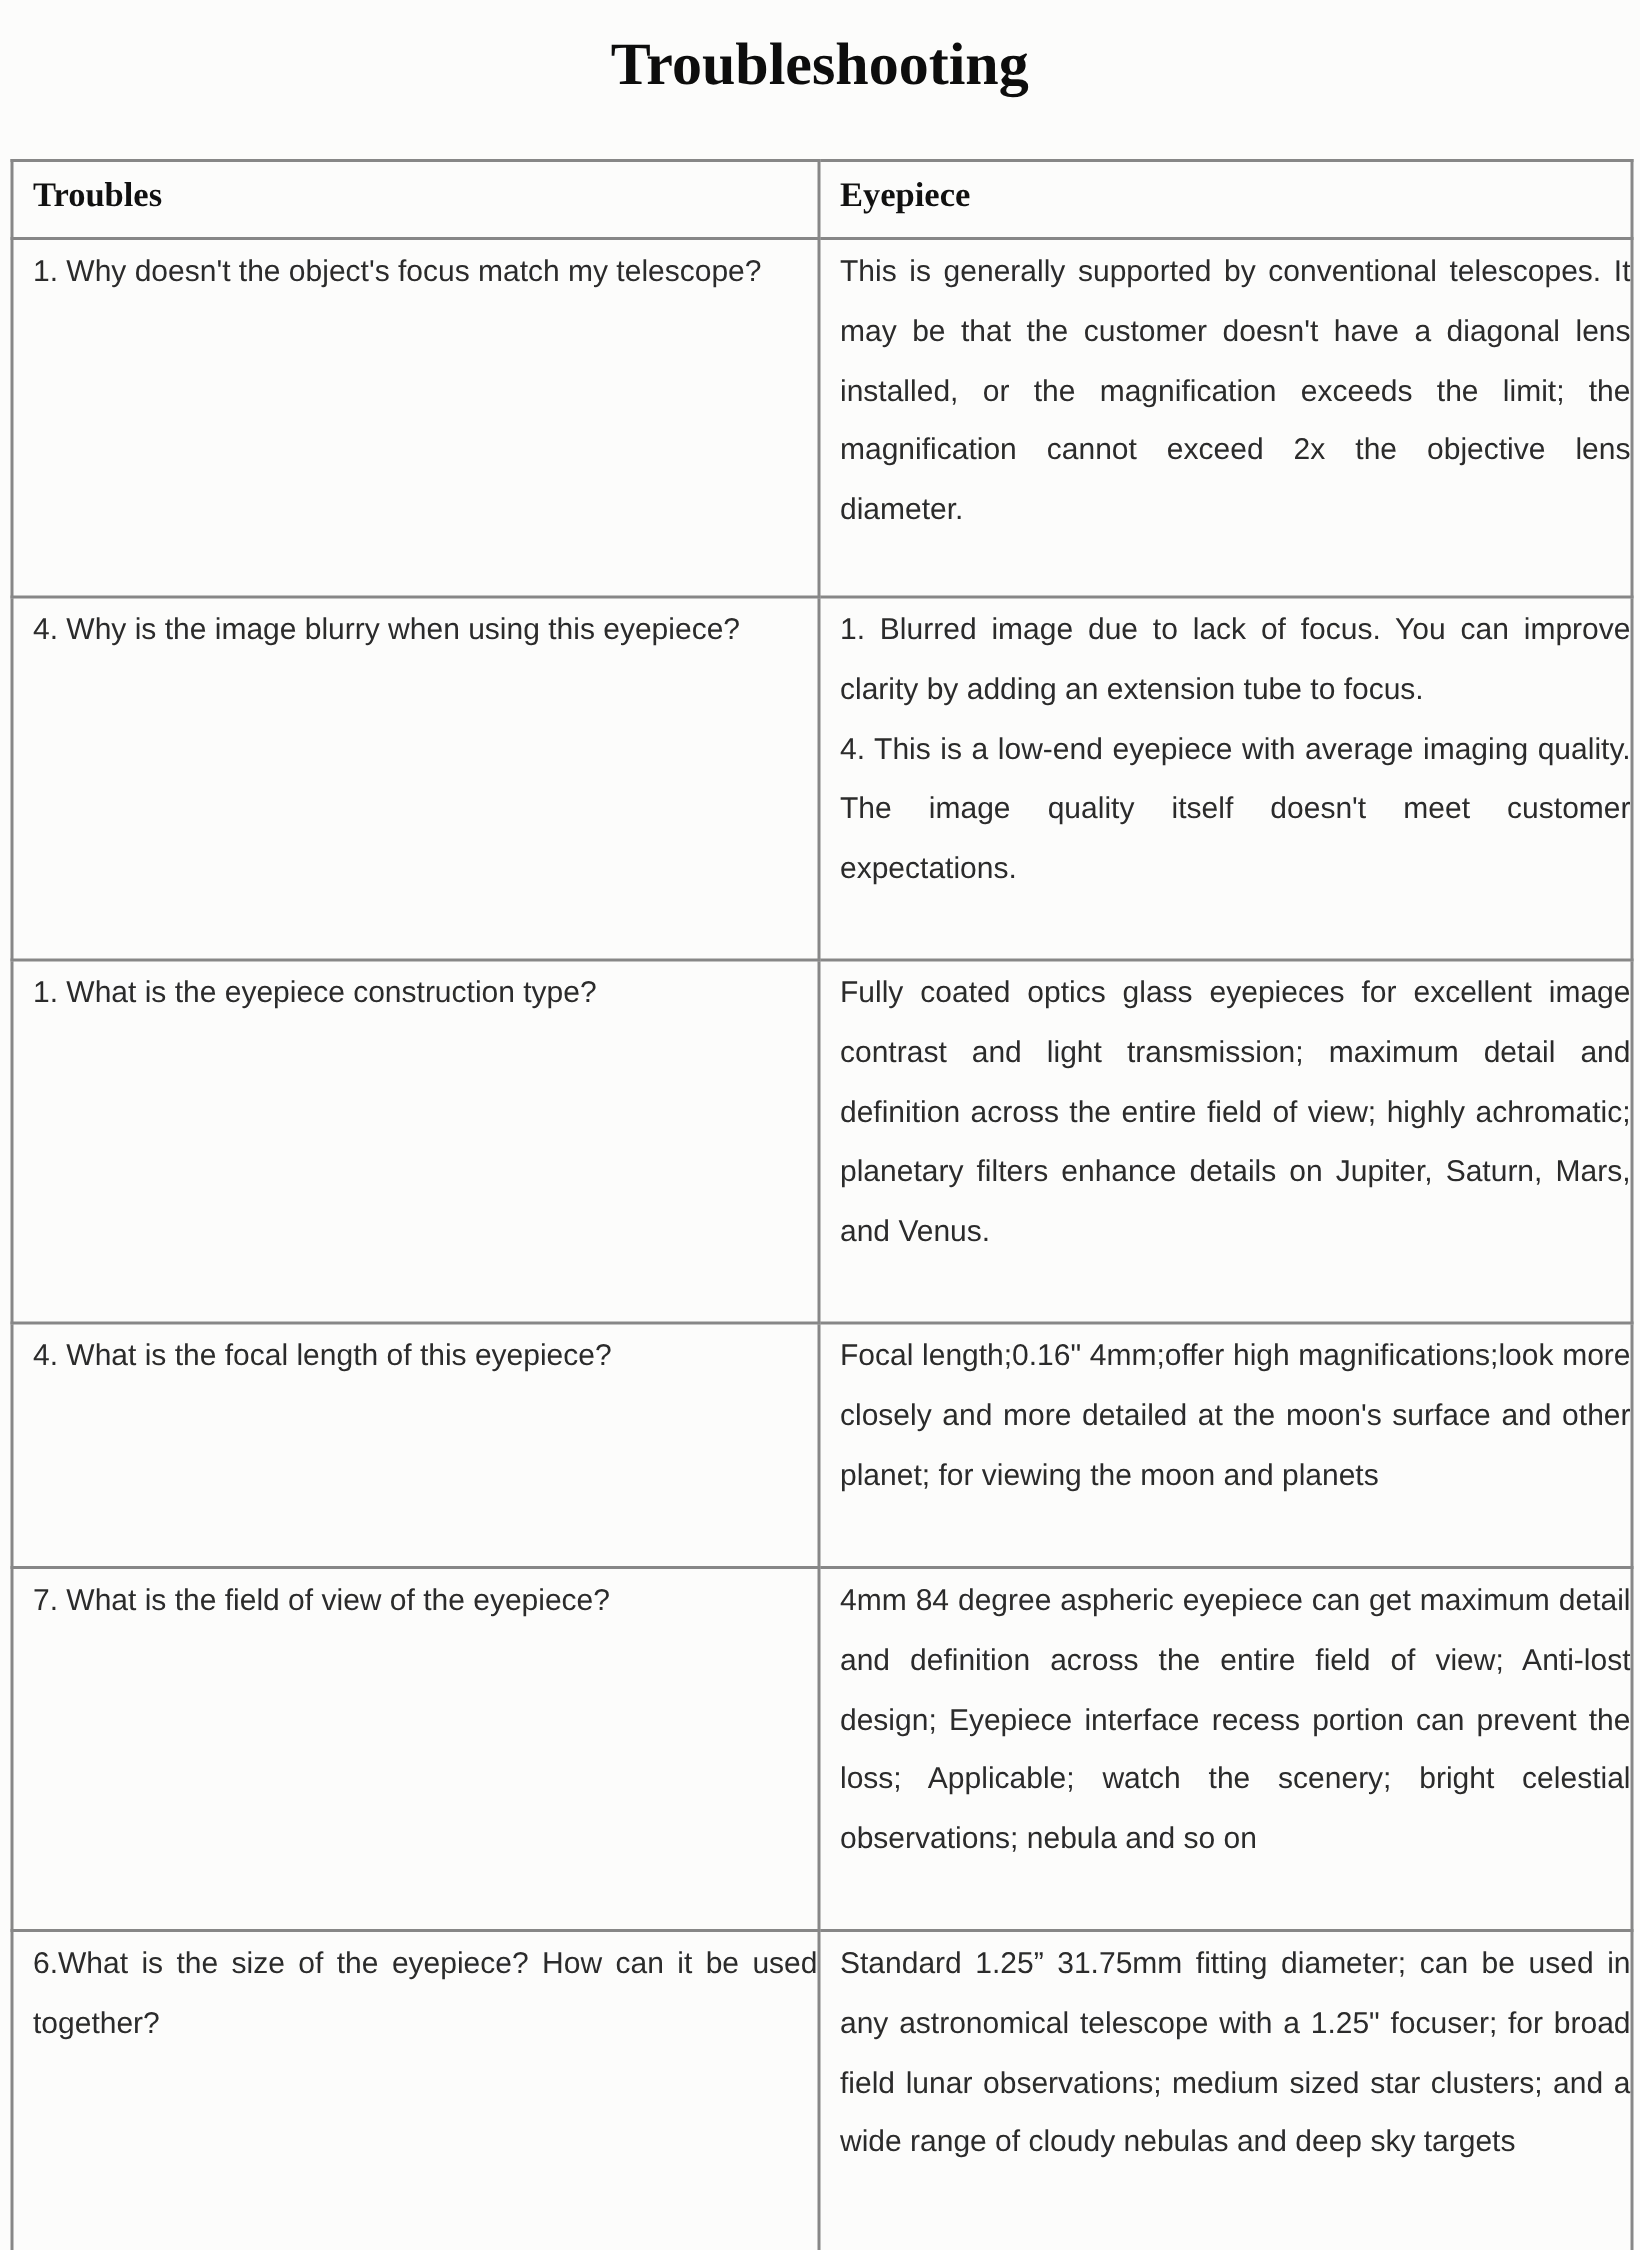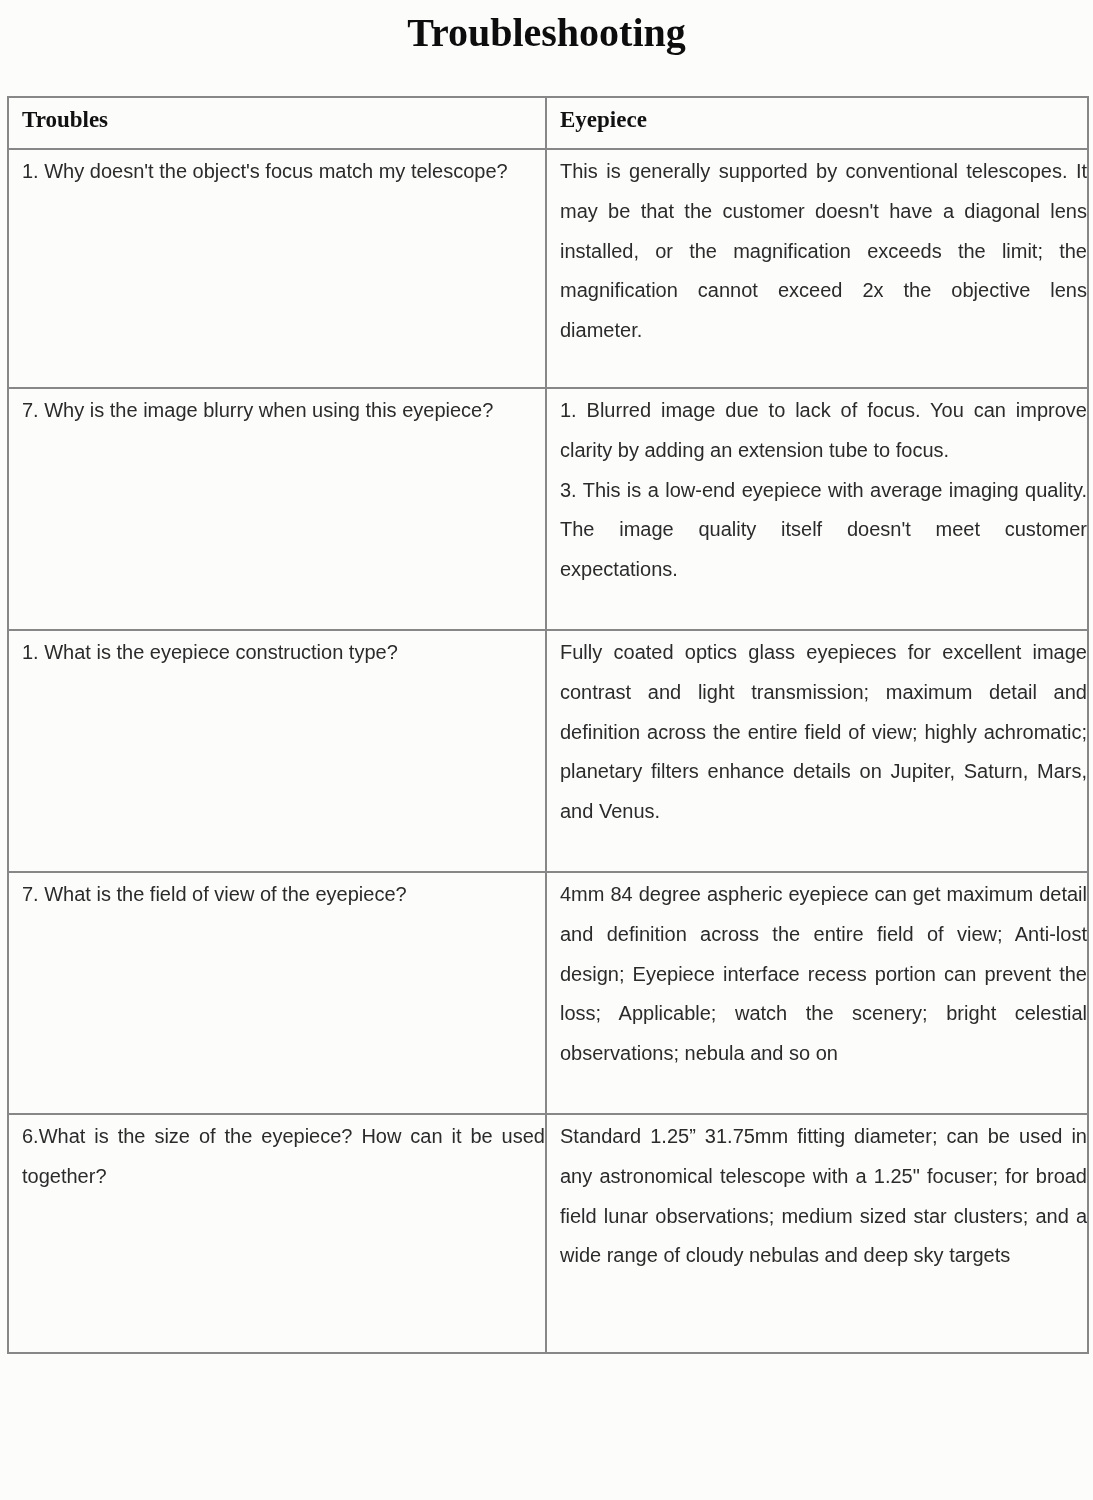--- a/index.html
+++ b/index.html
@@ -8,21 +8,21 @@
     background: #fcfcfb;
   }
   body {
     width: 1093px;
     height: 1500px;
     overflow: hidden;
     font-family: "Liberation Sans", sans-serif;
     color: #2b2b2b;
   }
   .doc-title {
-    margin: 8px 0 0 0;
+    margin: 18px 0 0 0;
     text-align: center;
     font-family: "Liberation Serif", serif;
     font-weight: bold;
     font-size: 40px;
     line-height: 50px;
     color: #0d0d0d;
     letter-spacing: 0px;
   }
   table.ts-table {
     border-collapse: collapse;
@@ -80,30 +80,34 @@
     </tr>
   </thead>
   <tbody>
 
   <tr class="body-row-1">
     <td>1. Why doesn't the object's focus match my telescope?</td>
     <td>This is generally supported by conventional telescopes. It may be that the customer doesn't have a diagonal lens installed, or the magnification exceeds the limit; the magnification cannot exceed 2x the objective lens diameter.</td>
   </tr>
 
   <tr class="body-row-2">
-    <td>7. Why is the image blurry when using this eyepiece?</td>
+    <td>4. Why is the image blurry when using this eyepiece?</td>
     <td>1. Blurred image due to lack of focus. You can improve clarity by adding an extension tube to focus.
-3. This is a low-end eyepiece with average imaging quality. The image quality itself doesn't meet customer expectations.</td>
+4. This is a low-end eyepiece with average imaging quality. The image quality itself doesn't meet customer expectations.</td>
   </tr>
 
   <tr class="body-row-3">
     <td>1. What is the eyepiece construction type?</td>
     <td>Fully coated optics glass eyepieces for excellent image contrast and light transmission; maximum detail and definition across the entire field of view; highly achromatic; planetary filters enhance details on Jupiter, Saturn, Mars, and Venus.</td>
   </tr>
 
+  <tr class="body-row-4">
+    <td>4. What is the focal length of this eyepiece?</td>
+    <td>Focal length;0.16" 4mm;offer high magnifications;look more closely and more detailed at the moon's surface and other planet; for viewing the moon and planets</td>
+  </tr>
 
   <tr class="body-row-5">
     <td>7. What is the field of view of the eyepiece?</td>
     <td>4mm 84 degree aspheric eyepiece can get maximum detail and definition across the entire field of view; Anti-lost design; Eyepiece interface recess portion can prevent the loss; Applicable; watch the scenery; bright celestial observations; nebula and so on</td>
   </tr>
 
   <tr class="body-row-6">
     <td>6.What is the size of the eyepiece? How can it be used together?</td>
     <td>Standard 1.25” 31.75mm fitting diameter; can be used in any astronomical telescope with a 1.25" focuser; for broad field lunar observations; medium sized star clusters; and a wide range of cloudy nebulas and deep sky targets</td>
   </tr>

